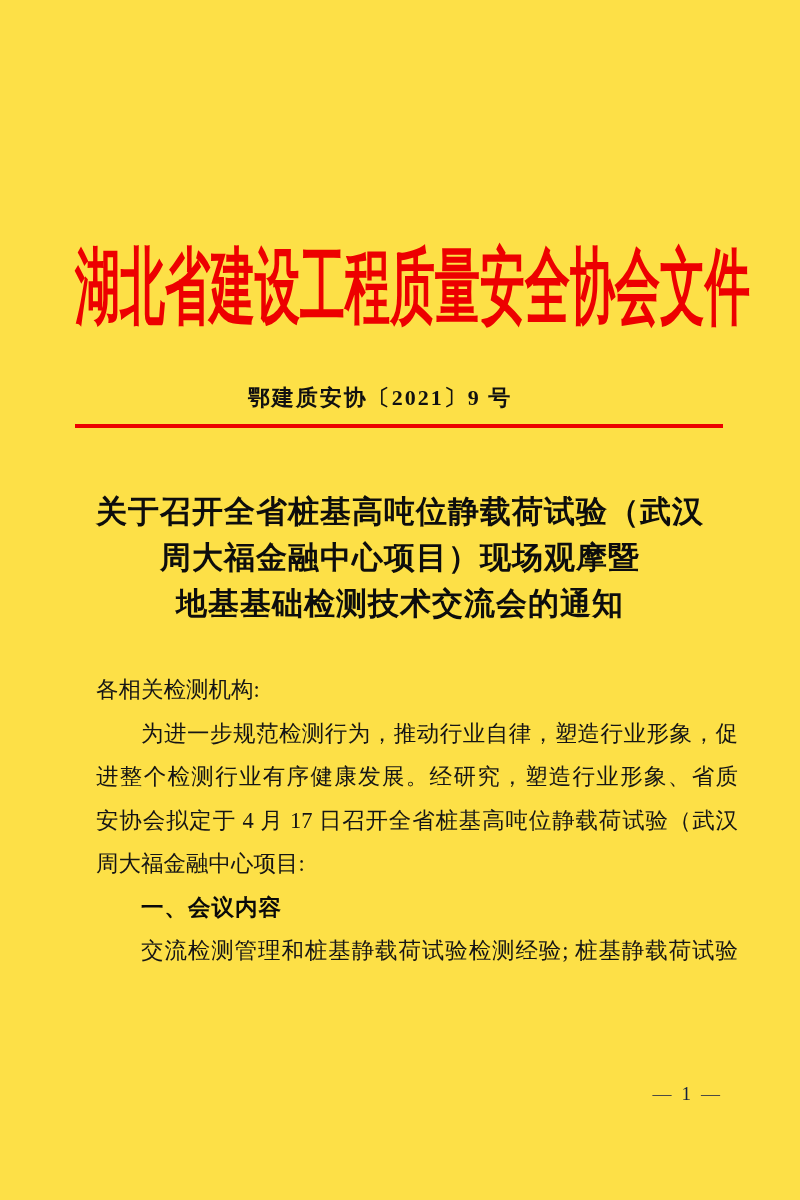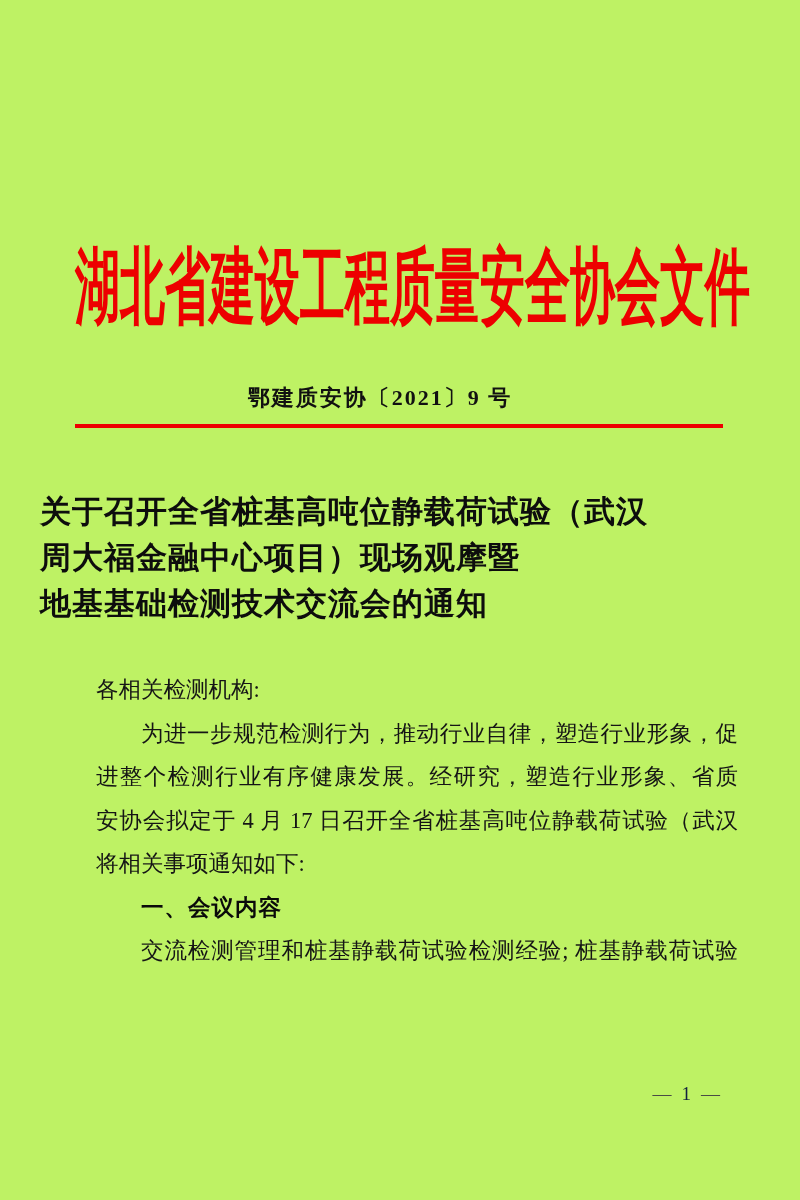--- a/index.html
+++ b/index.html
@@ -1,21 +1,21 @@
 <!DOCTYPE html>
 <html style="--red: #ed0000;"><head>
 <meta charset="utf-8">
 <style>
   :root { --red: #ed0000; --ink: #1c1c1c; }
   * { margin: 0; padding: 0; box-sizing: border-box; }
   html, body { background: #ffffff; }
   .page {
     position: relative;
     width: 800px; height: 1200px;
-    background: #bef264;
+    background: #fde047;
     margin: 0 auto;
     overflow: hidden;
     font-family: "Liberation Serif", "DejaVu Serif", serif;
     color: var(--ink);
   }
   
   .banner {
     position: absolute;
     left: 75px; width: 647px;
     top: 257px; height: 60px;
@@ -47,21 +47,21 @@
     position: absolute;
     left: 75px; width: 648px;
     top: 424px; height: 4px;
     background: var(--red);
   }
   
   .title {
     position: absolute;
     left: 40px; width: 720px;
     top: 489px;
-    text-align: left;
+    text-align: center;
     font-size: 31px;
     font-weight: bold;
     line-height: 46px;
     color: #0d0d0d;
     letter-spacing: 1px;
   }
   
   .body {
     position: absolute;
     left: 96px; width: 642px;
@@ -111,21 +111,21 @@
     <div>关于召开全省桩基高吨位静载荷试验（武汉</div>
     <div>周大福金融中心项目）现场观摩暨</div>
     <div>地基基础检测技术交流会的通知</div>
   </div>
 
   <div class="body">
     <div class="line">各相关检测机构:</div>
     <div class="line indent just">为进一步规范检测行为，推动行业自律，塑造行业形象，促</div>
     <div class="line just">进整个检测行业有序健康发展。经研究，塑造行业形象、省质</div>
     <div class="line just">安协会拟定于 4 月 17 日召开全省桩基高吨位静载荷试验（武汉</div>
-    <div class="line">将相关事项通知如下:</div>
+    <div class="line">周大福金融中心项目:</div>
     <div class="line heading indent">一、会议内容</div>
     <div class="line indent just">交流检测管理和桩基静载荷试验检测经验; 桩基静载荷试验</div>
   </div>
 
   <div class="footer">
     <span class="dash">—</span><span class="num">1</span><span class="dash">—</span>
   </div>
 
 </div>
 

